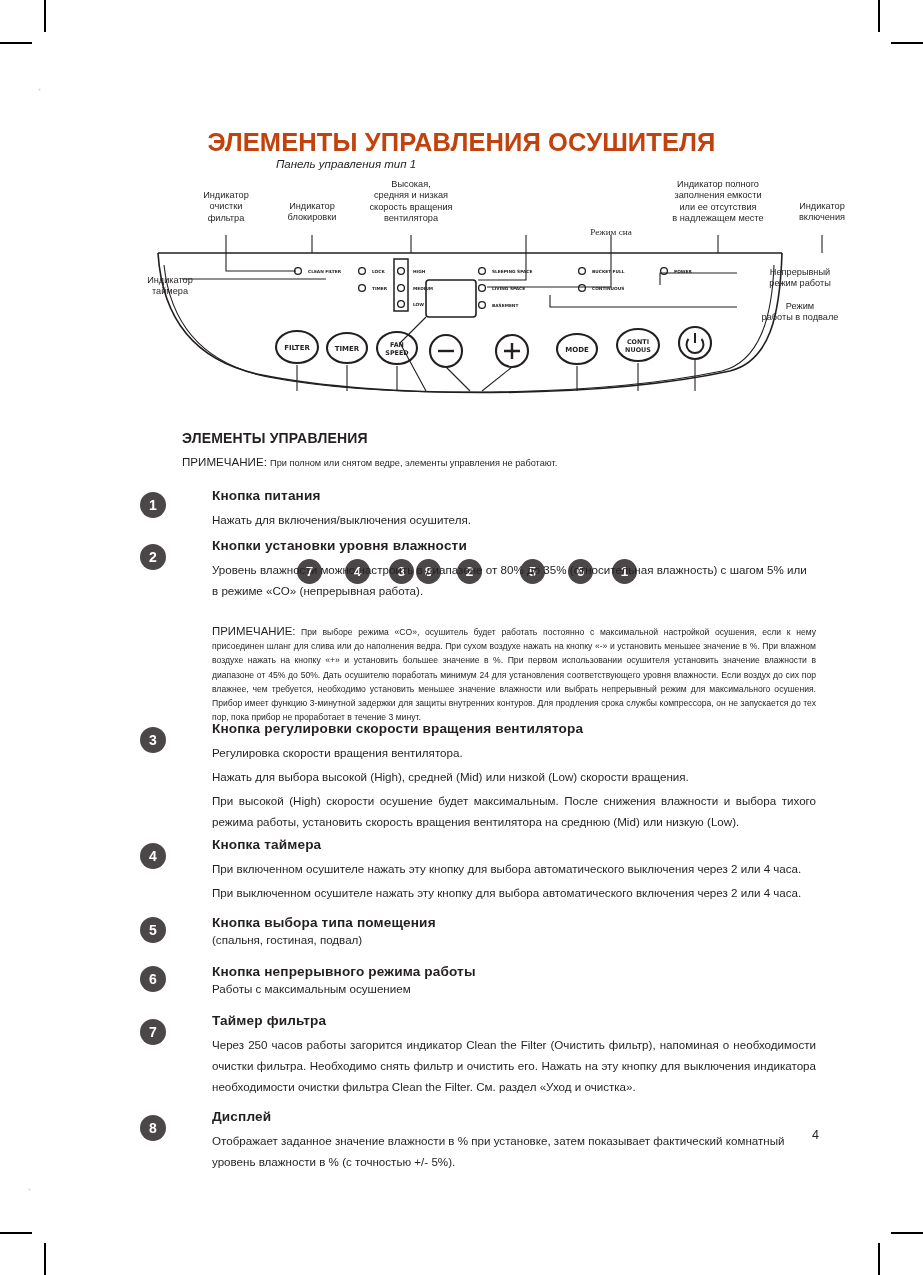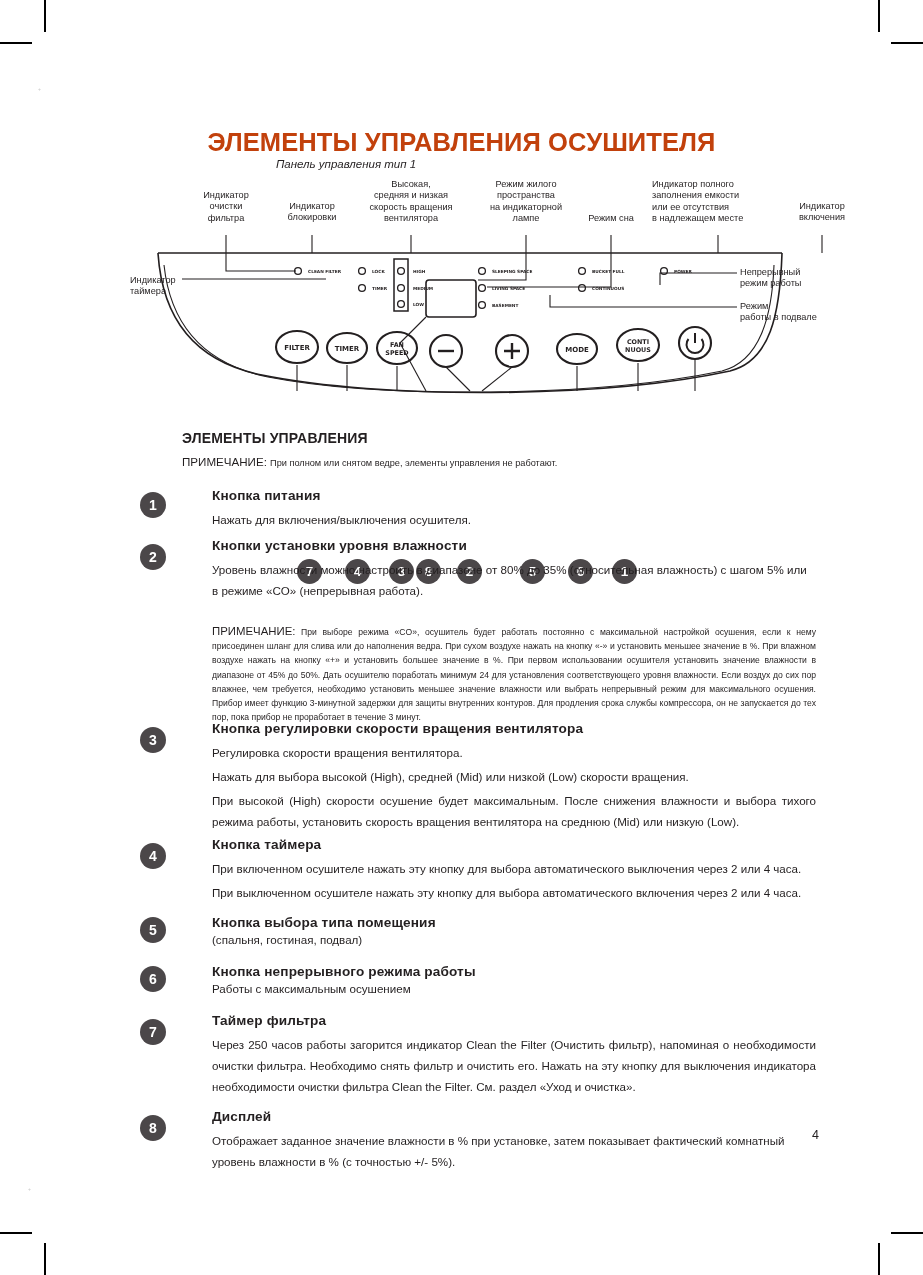--- a/index.html
+++ b/index.html
@@ -69,21 +69,21 @@
     height: 245px;
   }
   .callout {
     position: absolute;
     font-size: 9.2px;
     line-height: 11.4px;
     color: #231f20;
     text-align: center;
     white-space: pre-line;
   }
-  .callout.left-al  { text-align: left; }
+  .callout.left-al  { text-align: center; }
 
   
   .numrow { position: absolute; top: 384px; left: 0; width: 923px; height: 34px; }
   .numcircle {
     position: absolute;
     width: 25px; height: 25px;
     border-radius: 50%;
     background: #4b4749;
     color: #ffffff;
     font-size: 13.5px;
@@ -182,25 +182,21 @@
 
     <div class="callout" style="left:50px;  top:15px;  width:92px;">Индикатор
 очистки
 фильтра</div>
     <div class="callout" style="left:136px; top:26px;  width:92px;">Индикатор
 блокировки</div>
     <div class="callout" style="left:222px; top:4px;   width:118px;">Высокая,
 средняя и низкая
 скорость вращения
 вентилятора</div>
-    <div class="callout" style="left:344px; top:4px;   width:104px;">Режим жилого
-пространства
-на индикаторной
-лампе</div>
-    <div class="callout" style="left:442px; top:38px;  width:78px;">Режим сна</div>
+    <div class="callout" style="left:442px; top:52px;  width:78px;font-family:Liberation Serif, serif;">Режим сна</div>
     <div class="callout left-al" style="left:522px; top:4px; width:132px;">Индикатор полного
 заполнения емкости
 или ее отсутствия
 в надлежащем месте</div>
     <div class="callout" style="left:652px; top:26px;  width:80px;">Индикатор
 включения</div>
 
     <div class="callout left-al" style="left:0px; top:100px; width:80px;">Индикатор
 таймера</div>
 

